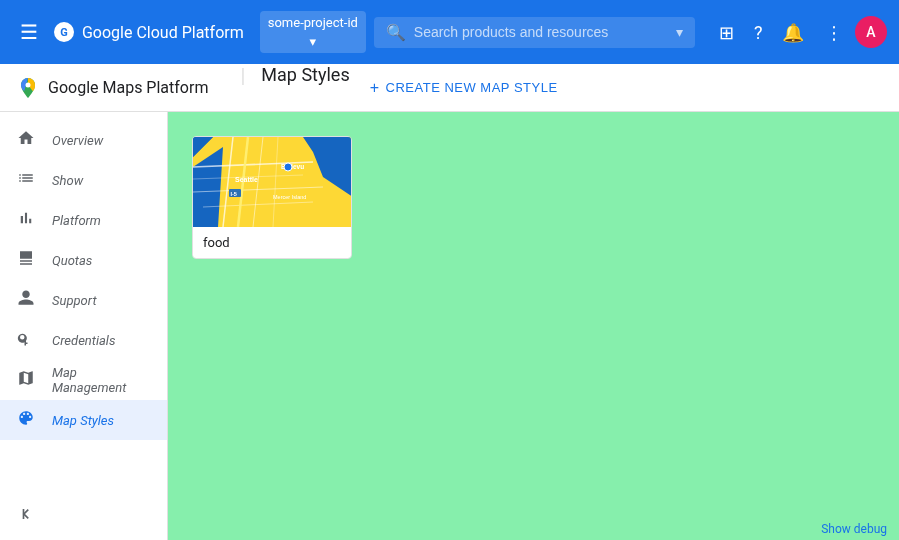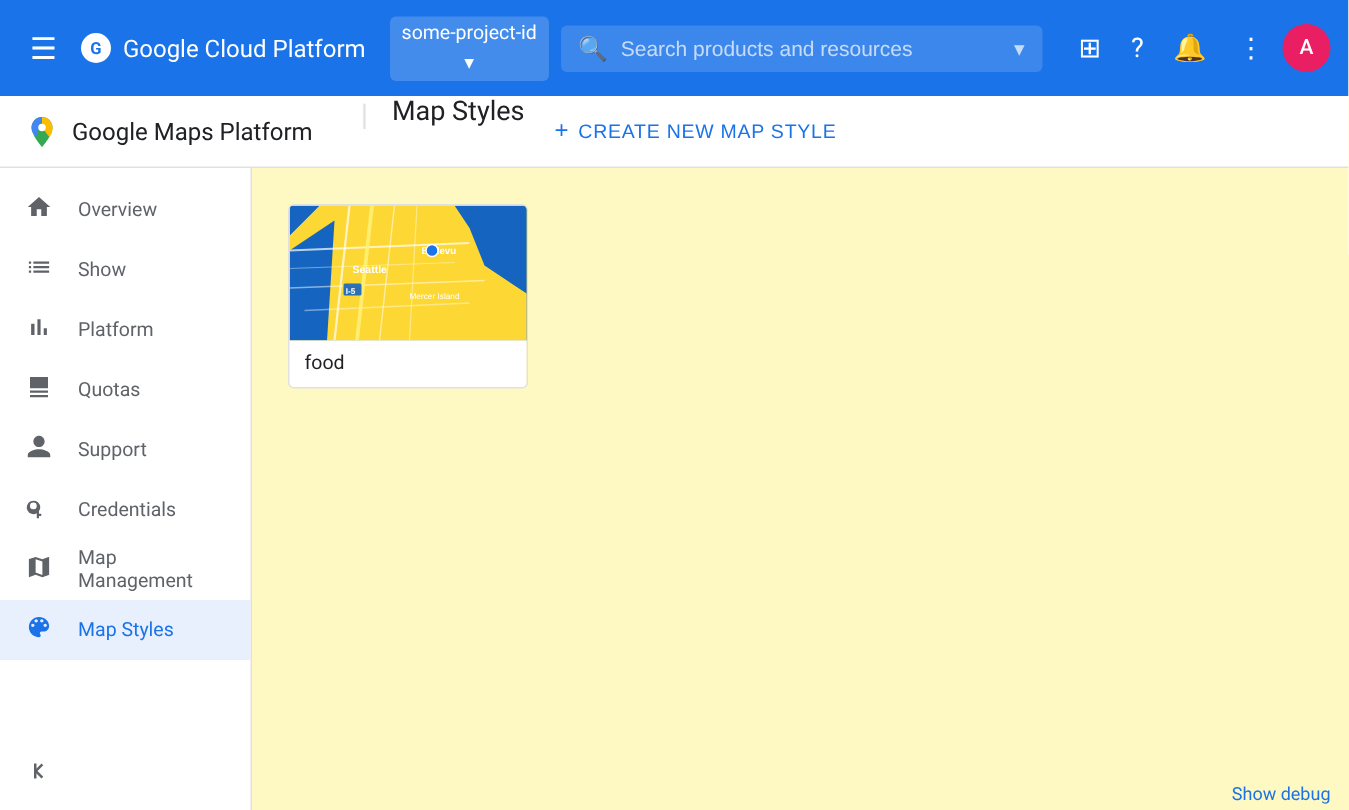--- a/index.html
+++ b/index.html
@@ -126,37 +126,37 @@
       font-size: 13px;
       font-weight: 400;
       border-radius: 0;
       position: relative;
     }
     .sidebar-item.active {
       color: #1a73e8;
       background: #e8f0fe;
     }
     .sidebar-item .item-icon { font-size: 18px; width: 20px; text-align: center; flex-shrink: 0; }
-    .sidebar-item .item-label { font-size: 13px; }
+    .sidebar-item .item-label { font-size: 13px; font-style: italic; }
 
     
     .sidebar-collapse {
       margin-top: auto;
       padding: 8px 16px;
       cursor: pointer;
       color: #5f6368;
       display: flex;
       align-items: center;
       font-size: 18px;
     }
 
     
     .main-content {
       flex: 1;
-      background: #fef9c3;
+      background: #86efac;
       padding: 24px;
       overflow-y: auto;
       position: relative;
     }
 
     
     .map-style-card {
       width: 160px;
       border: 1px solid #e0e0e0;
       border-radius: 4px;

